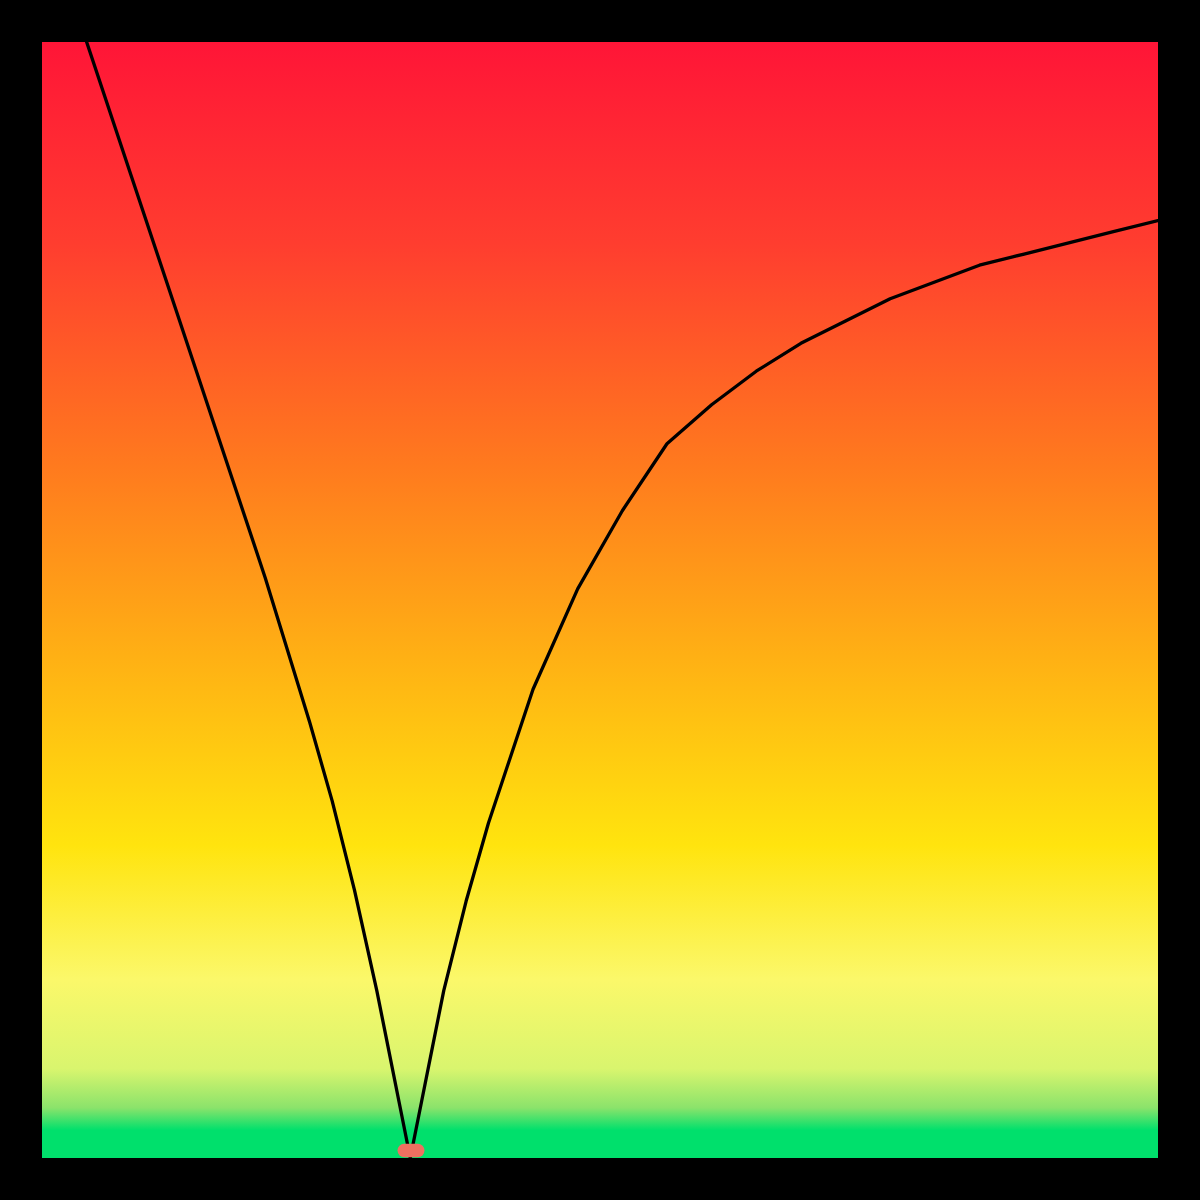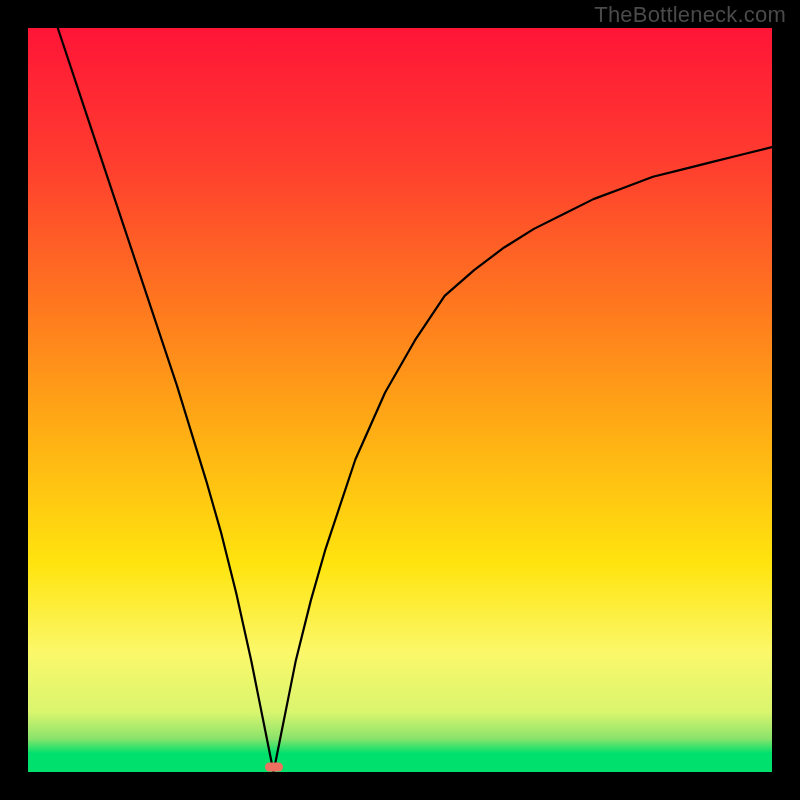--- a/index.html
+++ b/index.html
@@ -64,21 +64,20 @@
     border-radius: 5px;
     background: #f07060;
     transform: translate(-50%, -50%);
     z-index: 2;
   }
 </style>
 </head>
 <body>
 
 <div class="stage">
-  <div class="watermark">TheBottleneck.com</div>
 
   <div class="plot">
     <div class="gradient"></div>
     <svg class="curve-layer" viewBox="0 0 744 744" preserveAspectRatio="none">
       <path id="curve-path" fill="none" stroke="#000" stroke-width="2.2" stroke-linecap="round" stroke-linejoin="round" d="M29.76 0.00 L59.52 89.28 L89.28 178.56 L119.04 267.84 L148.80 357.12 L178.56 453.84 L193.44 505.92 L208.32 565.44 L223.20 632.40 L230.64 669.60 L238.08 706.80 L245.52 744.00 L252.96 706.80 L260.40 669.60 L267.84 632.40 L282.72 572.88 L297.60 520.80 L327.36 431.52 L357.12 364.56 L386.88 312.48 L416.64 267.84 L446.40 241.80 L476.16 219.48 L505.92 200.88 L535.68 186.00 L565.44 171.12 L595.20 159.96 L624.96 148.80 L654.72 141.36 L684.48 133.92 L714.24 126.48 L744.00 119.04"></path>
     </svg>
     <div id="min-marker" class="minimum-marker" style="left: 245.52px; top: 739px; background: rgb(238, 112, 96);"></div>
   </div>
 </div>
 

